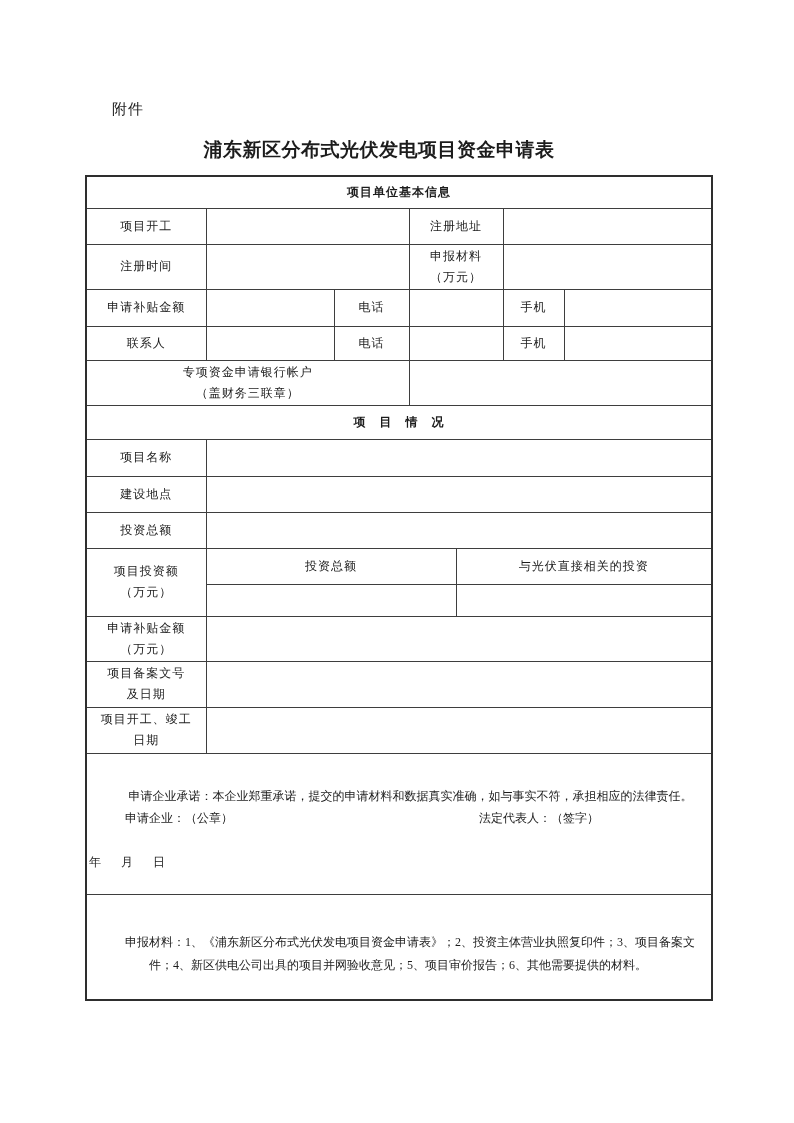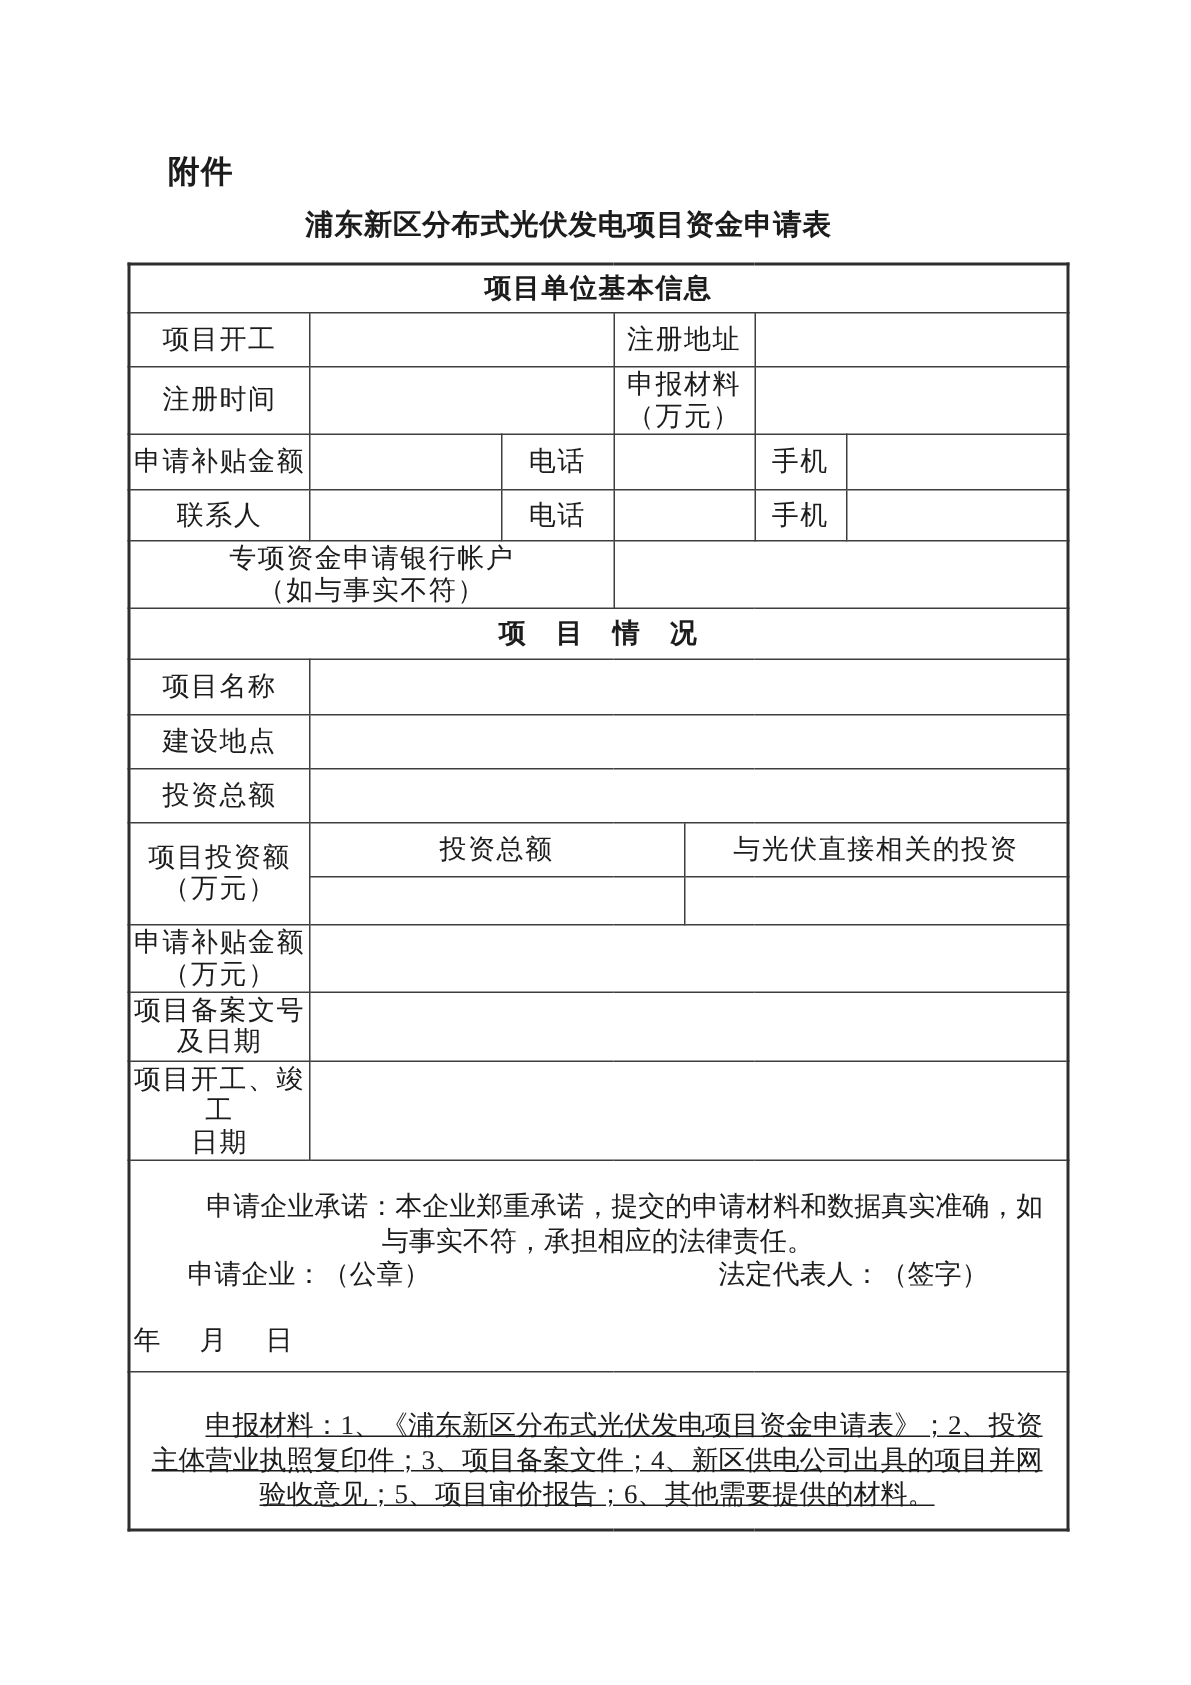--- a/index.html
+++ b/index.html
@@ -6,37 +6,37 @@
   html,body { background:#ffffff; }
   body {
     width:794px; height:1123px;
     position:relative;
     font-family:"Liberation Serif", serif;
     color:#1c1c1c;
   }
   .attachment {
     position:absolute; left:112px; top:100px;
     font-family:"Liberation Sans", sans-serif;
-    font-weight:bold; font-size:21px; letter-spacing:1px;
+    font-weight:normal; font-size:15px; letter-spacing:1px;
   }
   .doc-title {
     position:absolute; top:137px; left:0; width:758px;
     text-align:center; font-weight:bold; font-size:19px;
     letter-spacing:0.5px;
   }
   table.form {
     position:absolute; left:85px; top:175px;
     width:626px;
     border-collapse:collapse; table-layout:fixed;
     border:2px solid #2e2e2e;
   }
   table.form td {
     border:1px solid #3e3e3e;
     text-align:center; vertical-align:middle;
-    font-size:18px; line-height:21px;
+    font-size:12px; line-height:21px;
     overflow:hidden;
     padding:1px 2px;
   }
   td.hdr { font-weight:bold; font-size:16px; letter-spacing:1px; }
   td.lbl { letter-spacing:1px; }
   .two-line span { display:block; line-height:21px; }
   
   tr.h32{height:32px} tr.h34{height:34px} tr.h36{height:36px}
   tr.h37{height:37px} tr.h44{height:44px} tr.h46{height:46px}
   tr.h141{height:141px} tr.h106{height:106px}
@@ -47,21 +47,21 @@
   .commit-para {
     margin:10px 5px 0 4px;
     text-indent:2em; line-height:23px;
   }
   .sig-row { position:relative; height:22px; }
   .sig-left  { position:absolute; left:36px;  white-space:nowrap; }
   .sig-right { position:absolute; left:390px; white-space:nowrap; }
   .date-row  { margin-top:22px; text-align:left; padding-right:82px; letter-spacing:4px; }
   .materials-para {
     margin:14px 6px 0 4px;
-    text-indent:2em; line-height:23px;text-decoration:underline;
+    text-indent:2em; line-height:23px;
   }
 </style>
 </head>
 <body>
 
 <div class="attachment">附件</div>
 <div class="doc-title">浦东新区分布式光伏发电项目资金申请表</div>
 
 <table class="form">
   <colgroup>
@@ -110,21 +110,21 @@
     <td></td>
     <td class="lbl">电话</td>
     <td colspan="2"></td>
     <td class="lbl">手机</td>
     <td></td>
   </tr>
 
   <tr class="h44">
     <td class="lbl two-line" colspan="3">
       <span>专项资金申请银行帐户</span>
-      <span>（如与事实不符）</span>
+      <span>（盖财务三联章）</span>
     </td>
     <td colspan="4"></td>
   </tr>
 
   <tr class="h34">
     <td class="hdr" colspan="7">项　目　情　况</td>
   </tr>
 
   <tr class="h37">
     <td class="lbl">项目名称</td>

